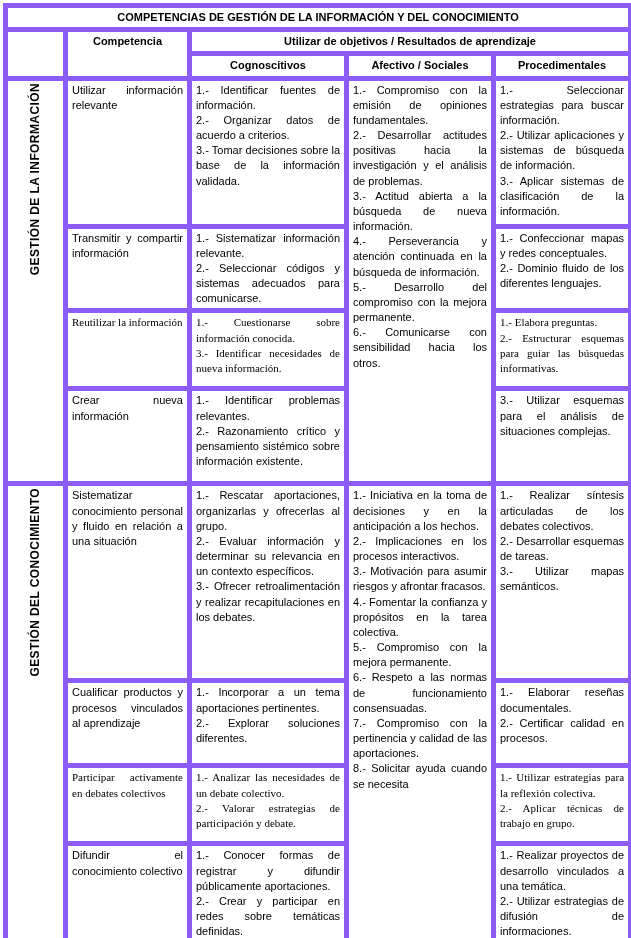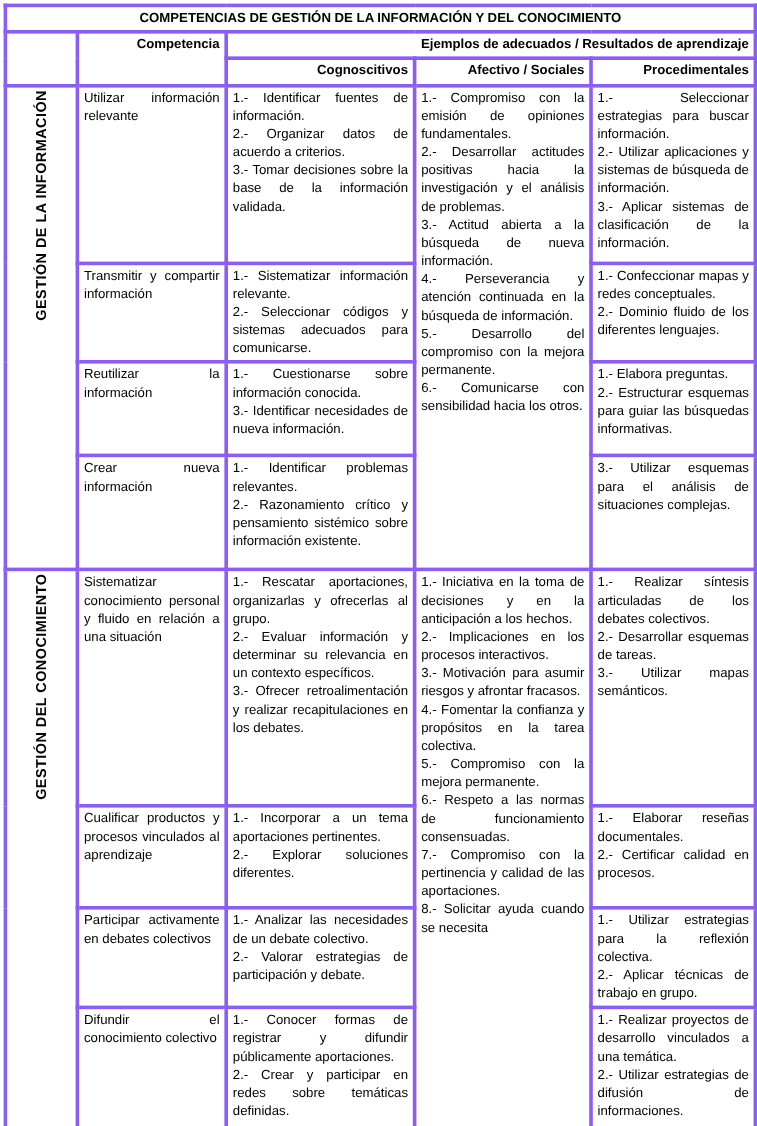--- a/index.html
+++ b/index.html
@@ -13,36 +13,36 @@
     width: 631px;
     box-sizing: border-box;
     padding: 3px;
   }
   table.comp-table {
     border-collapse: collapse;
     table-layout: fixed;
     width: 625px;
   }
   table.comp-table td {
-    border: 3px solid #8b5cf6;
+    border: 5px solid #8b5cf6;
     vertical-align: top;
     padding: 2px 4px;
     font-size: 11px;
     line-height: 1.38;
     overflow: hidden;
   }
   td.title-cell {
     text-align: center;
     font-weight: bold;
     font-size: 13.5px;
     vertical-align: middle;
     padding: 2px;
   }
   td.hdr {
-    text-align: right;
+    text-align: center;
     font-weight: bold;
     font-size: 12px;
     vertical-align: top;
   }
   td.vlabel-cell {
     text-align: center;
     vertical-align: middle;
     padding: 0;
   }
   .vlabel {
@@ -61,25 +61,25 @@
   }
   td.obj-cell {
     text-align: justify;
     white-space: pre-line;
   }
   tr.r-title   { height: 20px; }
   tr.r-head    { height: 18px; }
   tr.r-subhead { height: 17px; }
   tr.s1r1 { height: 148px; }
   tr.s1r2 { height: 80px; }
-  tr.s1r3 { height: 78px; }
+  tr.s1r3 { height: 78px; font-family: Liberation Serif, serif; }
   tr.s1r4 { height: 95px; }
   tr.s2r1 { height: 197px; }
   tr.s2r2 { height: 85px; }
-  tr.s2r3 { height: 78px; }
+  tr.s2r3 { height: 78px; font-family: Liberation Serif, serif; }
   tr.s2r4 { height: 117px; }
 </style>
 </head>
 <body>
 
 <div class="page">
   <table class="comp-table">
     <colgroup>
       <col style="width:60px">
       <col style="width:124px">
@@ -89,21 +89,21 @@
     </colgroup>
 
     <tbody>
         <tr class="r-title">
       <td class="title-cell" colspan="5">COMPETENCIAS DE GESTIÓN DE LA INFORMACIÓN Y DEL CONOCIMIENTO</td>
     </tr>
 
     <tr class="r-head">
       <td rowspan="2"></td>
       <td rowspan="2" class="hdr">Competencia</td>
-      <td colspan="3" class="hdr">Ejemplos de adecuados / Resultados de aprendizaje</td>
+      <td colspan="3" class="hdr">Utilizar de objetivos / Resultados de aprendizaje</td>
     </tr>
 
     <tr class="r-subhead">
       <td class="hdr">Cognoscitivos</td>
       <td class="hdr">Afectivo / Sociales</td>
       <td class="hdr">Procedimentales</td>
     </tr>
 
     <tr class="s1r1">
       <td rowspan="4" class="vlabel-cell">

